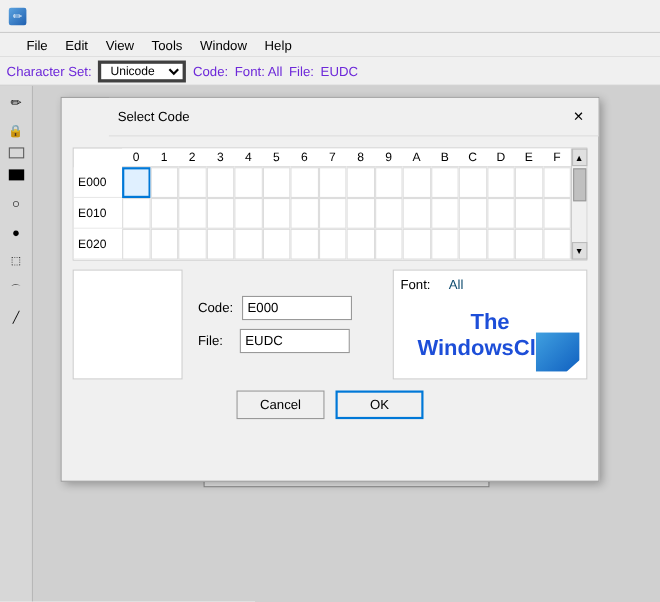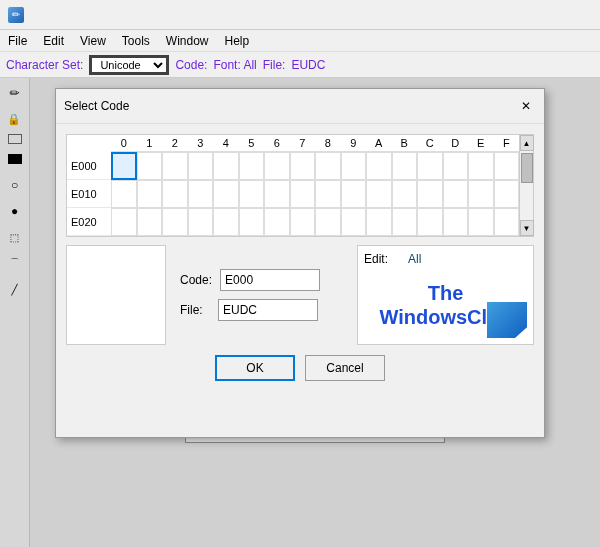--- a/index.html
+++ b/index.html
@@ -34,21 +34,21 @@
       font-size: 12px;
       color: #000;
     }
 
     
     .menu-bar {
       background: #f0f0f0;
       height: 22px;
       display: flex;
       align-items: center;
-      padding: 0 0;
+      padding: 0 16px;
       border-bottom: 1px solid #ddd;
     }
     .menu-item {
       padding: 2px 8px;
       font-size: 12px;
       cursor: pointer;
       color: #000;
     }
 
     
@@ -136,20 +136,21 @@
       position: relative;
     }
     .dialog-title-bar {
       background: #f0f0f0;
       height: 28px;
       display: flex;
       align-items: center;
       justify-content: space-between;
       padding: 17px 8px;
       border-bottom: 1px solid #ddd;
+      margin-left: 43px;
     }
     .dialog-title-text {
       font-size: 12px;
       font-weight: normal;
       color: #000;
     }
     .dialog-close-btn {
       width: 20px;
       height: 20px;
       display: flex;
@@ -518,33 +519,33 @@
             </div>
             <div class="info-row">
               <span class="info-label">File:</span>
               <div class="info-value-box">
                 <span>EUDC</span>
               </div>
             </div>
           </div>
 
           <div class="font-panel">
-            <span class="font-label">Edit:</span>
+            <span class="font-label">Font:</span>
             <span class="font-value">All</span>
             <div class="the-windowsclub">
               <span>The</span><br>
               <span>WindowsClub</span>
             </div>
             <div class="blue-square-icon"></div>
           </div>
 
         </div>
 
         <div class="dialog-buttons">
+          <button class="dialog-btn">Cancel</button>
           <button class="dialog-btn primary">OK</button>
-          <button class="dialog-btn">Cancel</button>
         </div>
 
       </div>
     </div>
   </div>
 
 </div>
 
 </body></html>

